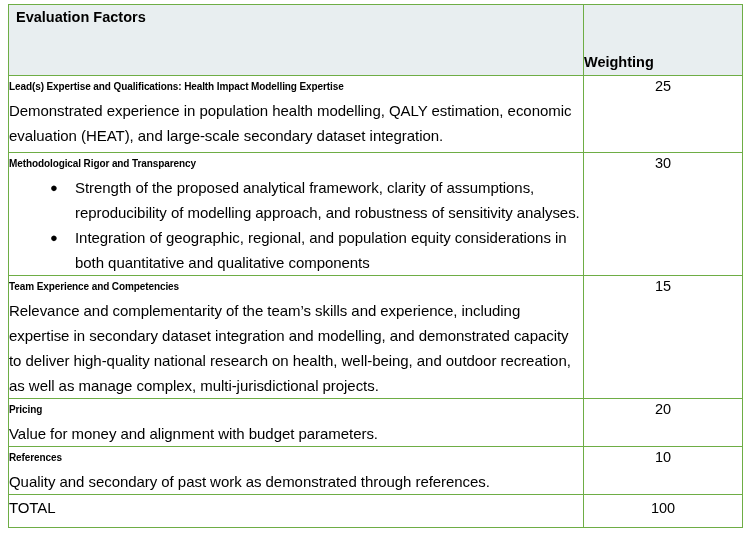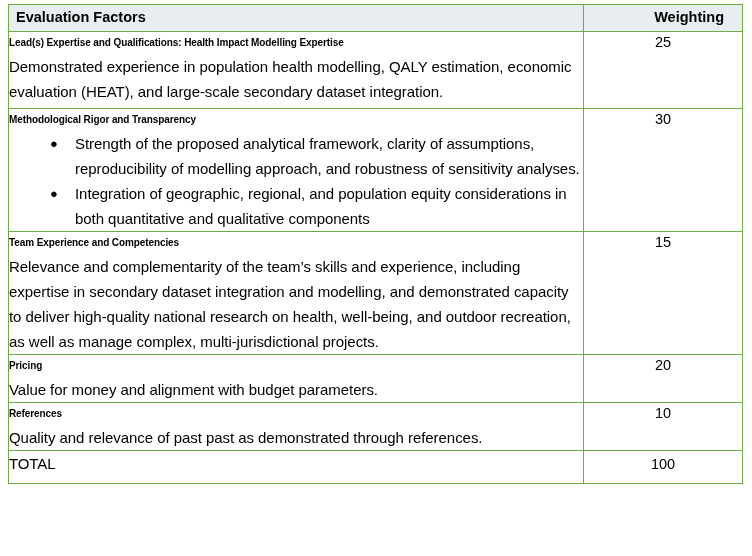--- a/index.html
+++ b/index.html
@@ -50,21 +50,21 @@
     height: 26px;
   }
   .hdr-cell-inner {
     padding: 3px 6px 3px 7px;
     font-weight: bold;
     font-size: 14.5px;
     line-height: 19px;
     text-align: left;
     white-space: nowrap;
   }
-  .hdr-cell-inner.center { text-align: right; padding-left: 0; padding-right: 18px; }
+  .hdr-cell-inner.center { text-align: left; padding-left: 0; padding-right: 12px; margin-top: 45px; }
 
   
   .factor-cell { padding: 3px 8px 4px 7px; }
   .weight-cell {
     text-align: center;
     padding: 4px 4px 4px 4px;
     font-size: 14.5px;
     line-height: 21px;
   }
 
@@ -173,21 +173,21 @@
         <td class="factor-cell">
           <p class="row-title">Pricing</p>
           <p class="row-desc">Value for money and alignment with budget parameters.</p>
         </td>
         <td class="weight-cell">20</td>
       </tr>
 
       <tr class="r5">
         <td class="factor-cell">
           <p class="row-title">References</p>
-          <p class="row-desc">Quality and relevance of past past as demonstrated through references.</p>
+          <p class="row-desc">Quality and secondary of past work as demonstrated through references.</p>
         </td>
         <td class="weight-cell">10</td>
       </tr>
 
       <tr class="r-total">
         <td class="factor-cell">
           <p class="row-title plain">TOTAL</p>
         </td>
         <td class="weight-cell">100</td>
       </tr>

